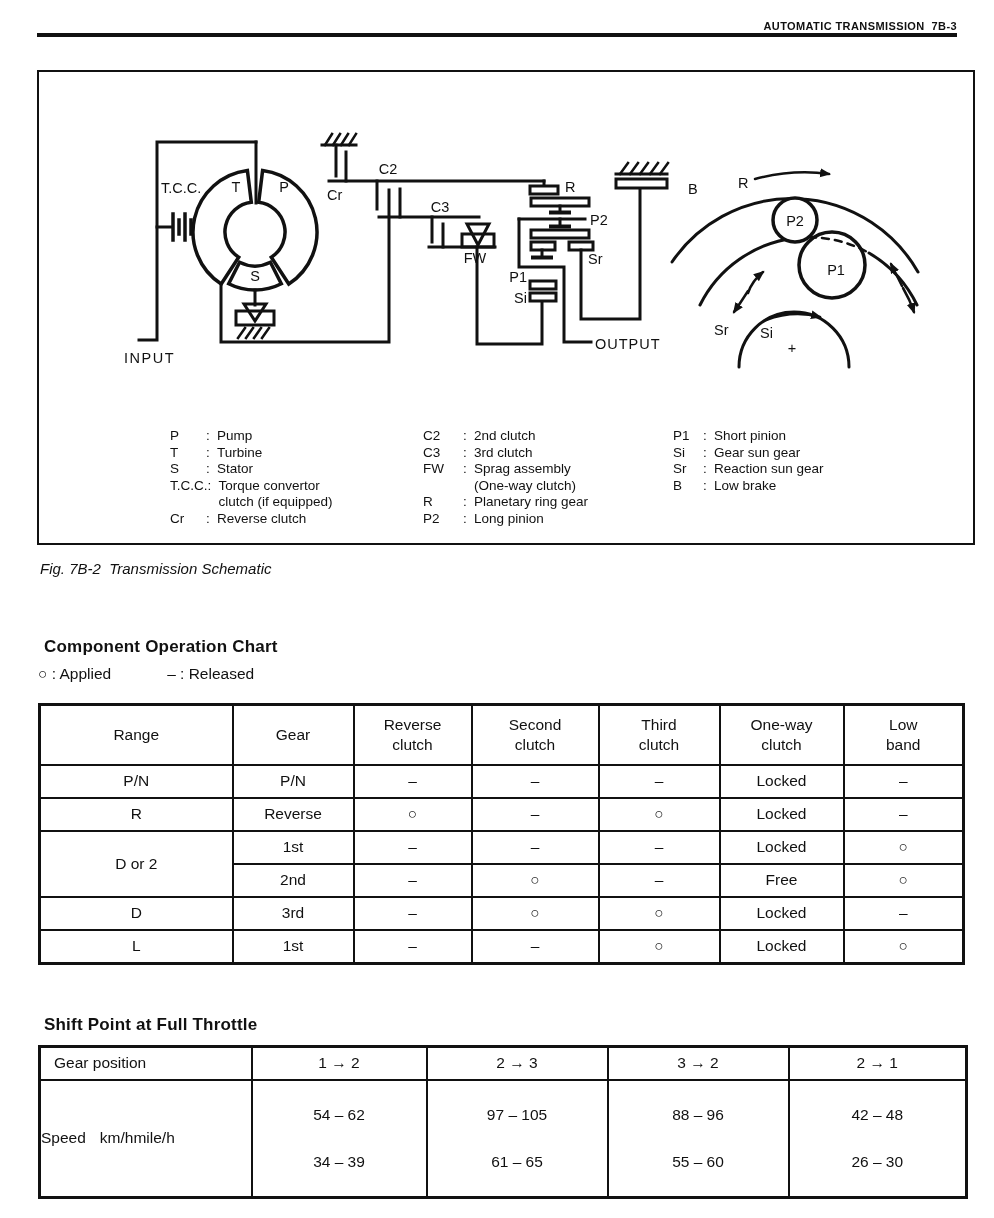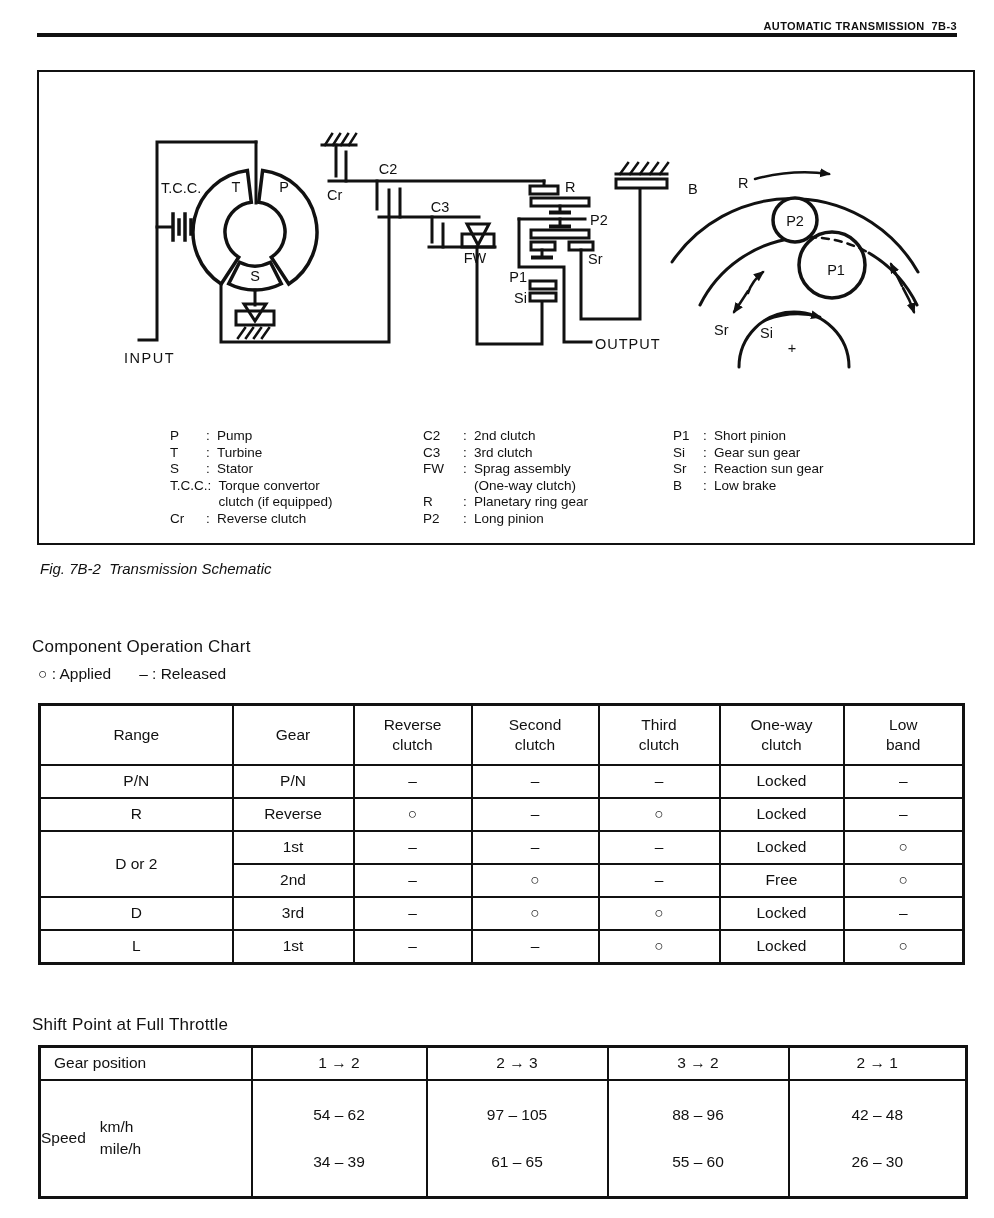--- a/index.html
+++ b/index.html
@@ -15,36 +15,36 @@
   .leg-col.c1{left:131px;}
   .leg-col.c2{left:384px;}
   .leg-col.c3{left:634px;}
   .leg-entry{display:flex;}
   .c1 .leg-abbr{flex:0 0 36px;}
   .c2 .leg-abbr{flex:0 0 40px;}
   .c3 .leg-abbr{flex:0 0 30px;}
   .leg-sep{flex:0 0 11px;}
   .leg-desc{white-space:pre-line;}
   .fig-caption{position:absolute;top:552px;left:40px;font-style:italic;font-size:15px;white-space:pre;margin-top:8px;}
-  .sec-heading{position:absolute;left:32px;font-size:17px;font-weight:normal;letter-spacing:.2px;}
+  .sec-heading{position:absolute;left:44px;font-size:17px;font-weight:bold;letter-spacing:.2px;}
   #coc-heading{top:637px;}
   #shift-heading{top:1015px;}
-  .chart-key{position:absolute;top:665px;left:38px;font-size:15.5px;display:flex;gap:28px;}
+  .chart-key{position:absolute;top:665px;left:38px;font-size:15.5px;display:flex;gap:56px;}
   table{border-collapse:collapse;table-layout:fixed;}
   #component-table{position:absolute;top:703px;left:38px;width:924px;border:3px solid #111;}
   #shift-table{position:absolute;top:1045px;left:38px;width:927px;border:3px solid #111;}
   td,th{border:2.5px solid #111;font-weight:normal;font-size:15.5px;text-align:center;vertical-align:middle;padding:0;white-space:pre-line;line-height:1.3;}
   #component-table th{height:58px;}
   #component-table td{height:31px;}
   #shift-table td{height:31px;}
   #shift-table td.speed-row{height:58px;}
   .row-label{text-align:left;padding-left:13px;}
   .two-line div{line-height:1.75;}
   .speed-flex{display:flex;align-items:center;justify-content:flex-start;gap:14px;}
-  .speed-units{display:flex;flex-direction:column;line-height:1.45;text-align:left;}
+  .speed-units{display:flex;flex-direction:row;line-height:1.45;text-align:left;}
 </style>
 </head>
 <body>
 
 <div class="page">
 
   <div class="header-title">AUTOMATIC TRANSMISSION  7B-3</div>
   <div class="header-rule"></div>
 
   <div class="figure-box">

